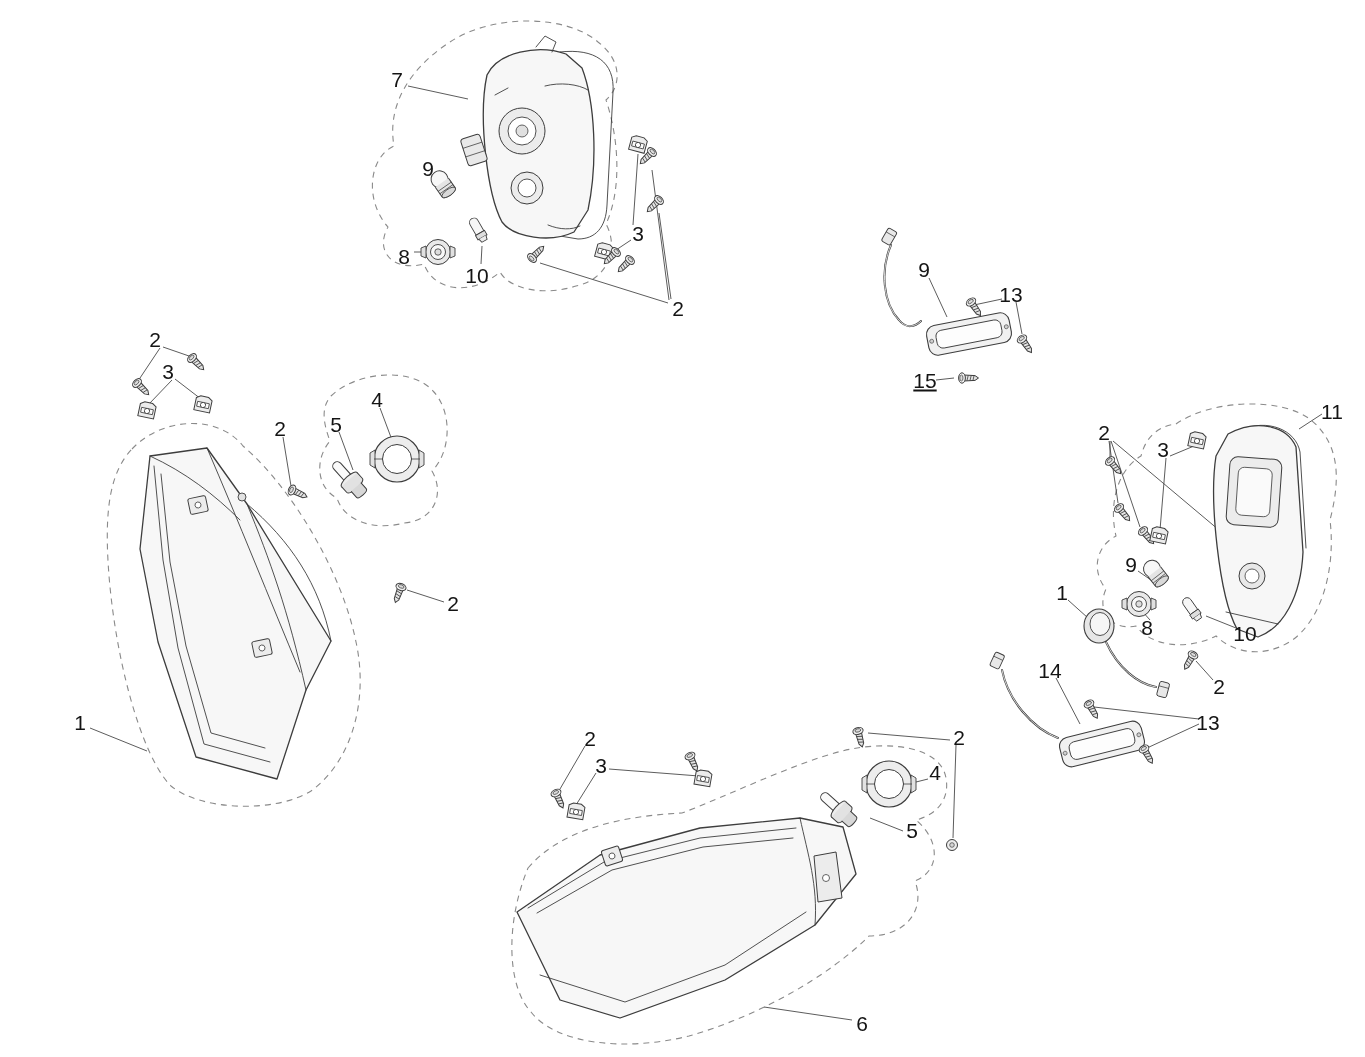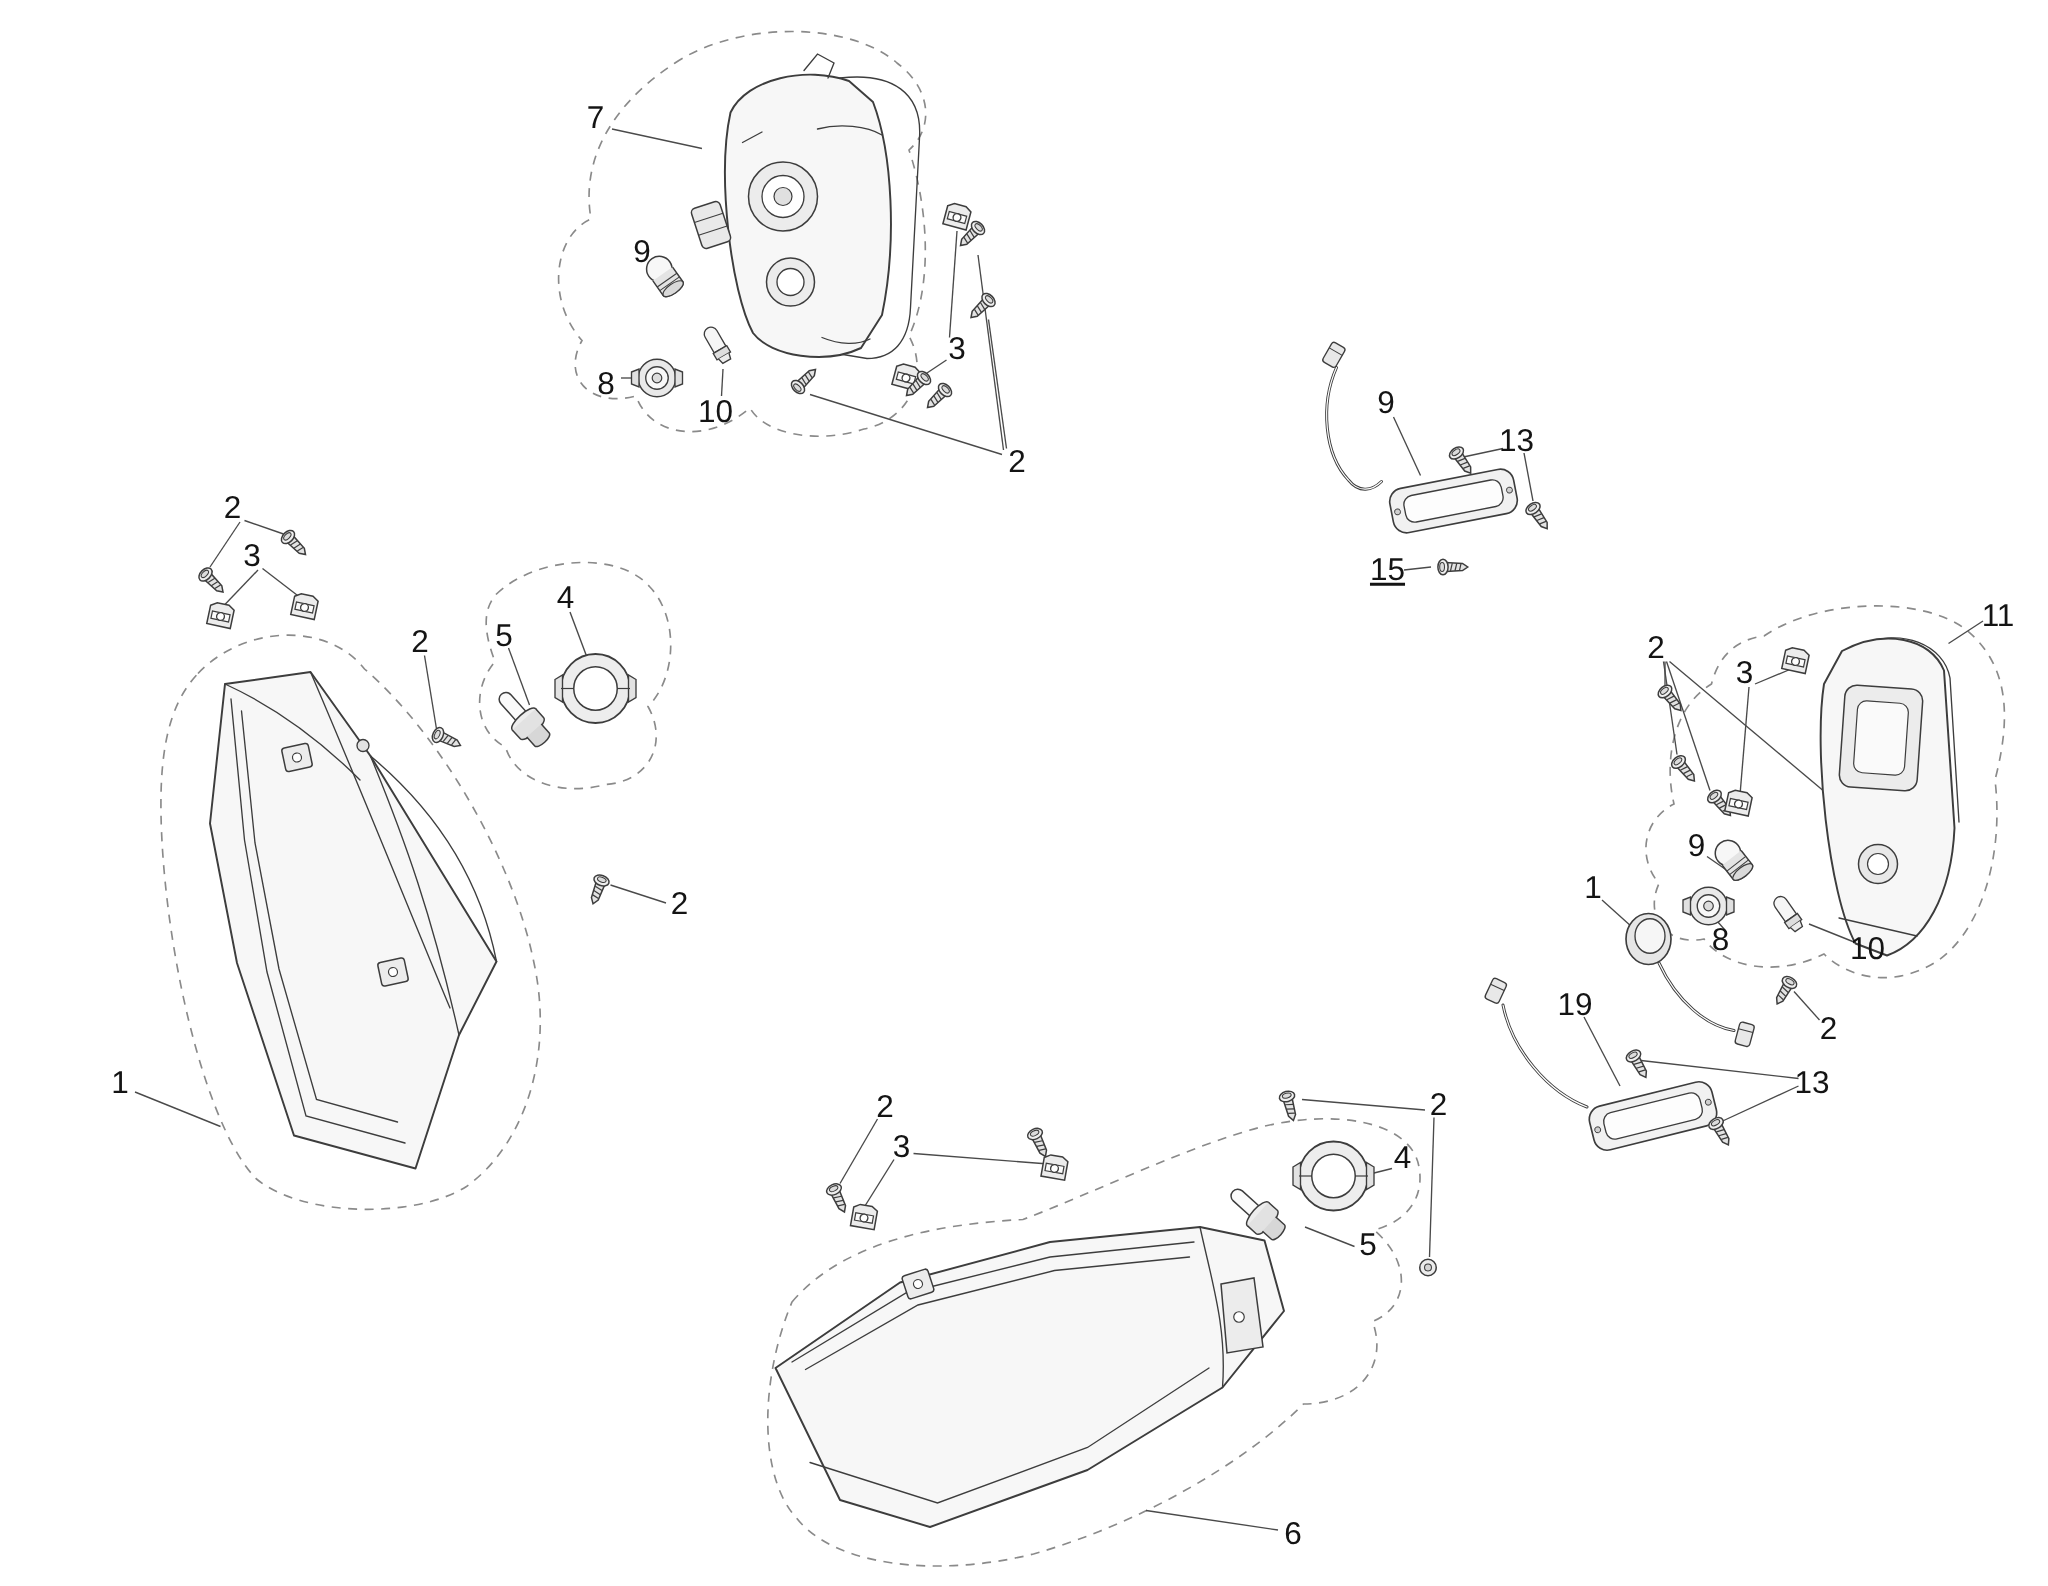--- a/index.html
+++ b/index.html
@@ -292,21 +292,21 @@
       <div class="callout" style="left: 1011px; top: 294px;">13</div>
       <div class="callout" style="left: 925px; top: 380px; text-decoration: underline;">15</div>
       <div class="callout" style="left: 1332px; top: 411px;">11</div>
       <div class="callout" style="left: 1104px; top: 432px;">2</div>
       <div class="callout" style="left: 1163px; top: 449px;">3</div>
       <div class="callout" style="left: 1131px; top: 564px;">9</div>
       <div class="callout" style="left: 1062px; top: 592px;">1</div>
       <div class="callout" style="left: 1147px; top: 627px;">8</div>
       <div class="callout" style="left: 1245px; top: 633px;">10</div>
       <div class="callout" style="left: 1219px; top: 686px;">2</div>
-      <div class="callout" style="left: 1050px; top: 670px;">19</div>
+      <div class="callout" style="left: 1050px; top: 670px;">14</div>
       <div class="callout" style="left: 1208px; top: 722px;">13</div>
       <div class="callout" style="left: 590px; top: 738px;">2</div>
       <div class="callout" style="left: 601px; top: 765px;">3</div>
       <div class="callout" style="left: 959px; top: 737px;">2</div>
       <div class="callout" style="left: 935px; top: 772px;">4</div>
       <div class="callout" style="left: 912px; top: 830px;">5</div>
       <div class="callout" style="left: 862px; top: 1023px;">6</div>
     </div>
 
 </div>

